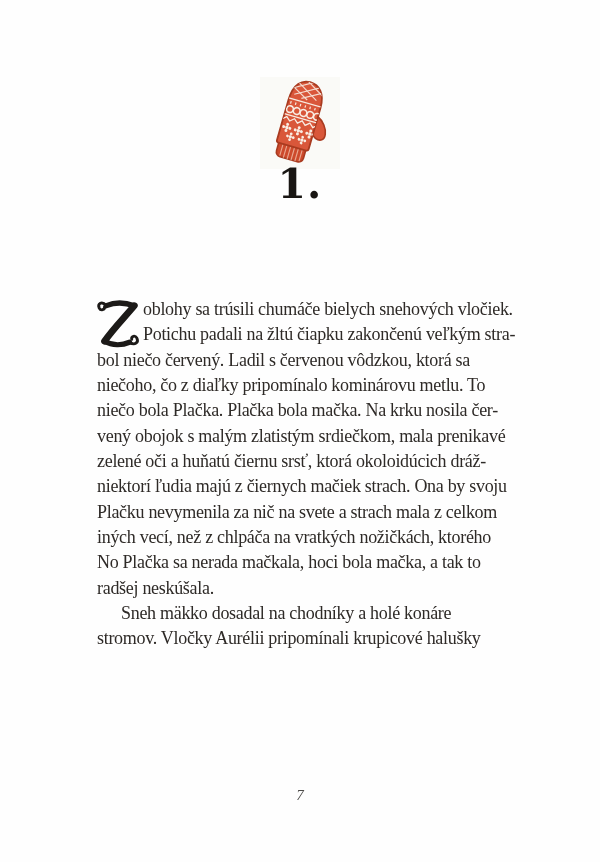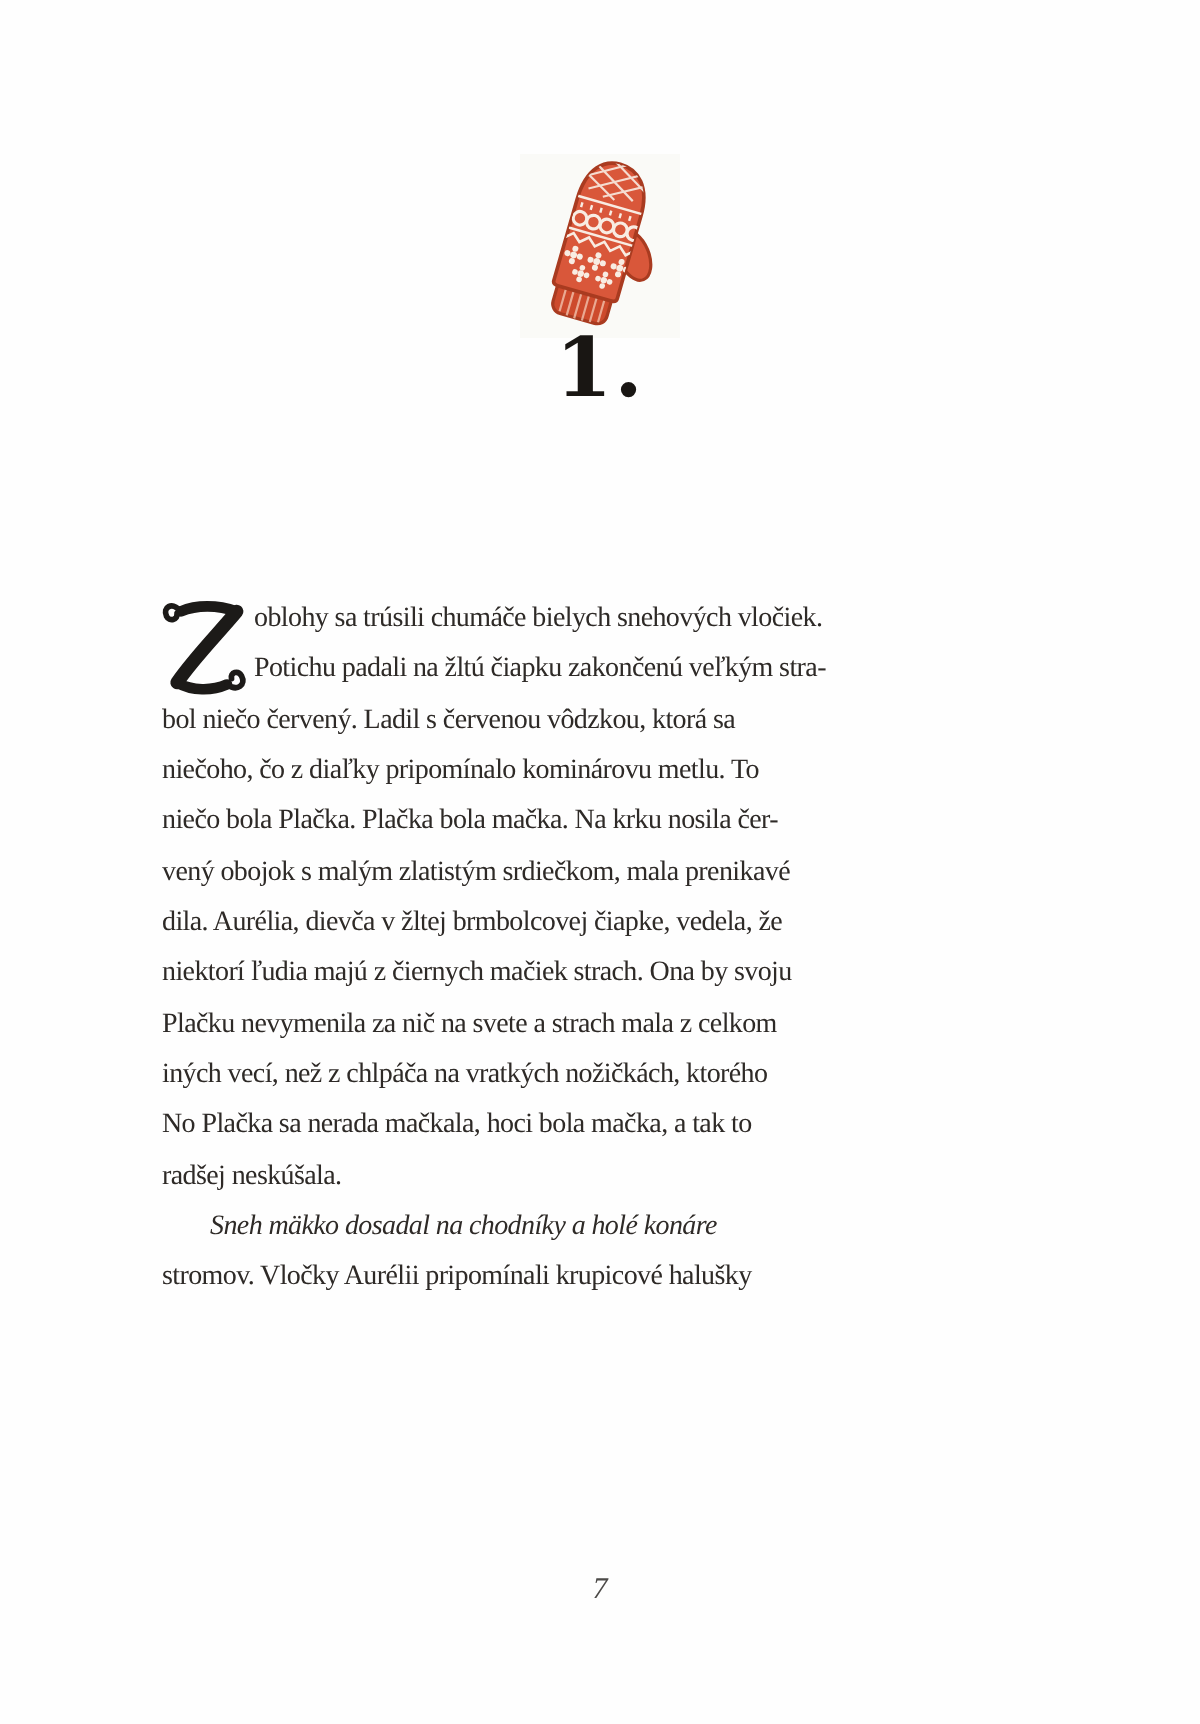--- a/index.html
+++ b/index.html
@@ -24,33 +24,33 @@
     top:160px; left:0; width:100%;
     text-align:center;
     font-family:"DejaVu Serif", serif;
     font-size:41px;
     font-weight:600;
     color:#191613;
     letter-spacing:1px;
   }
   .text-block {
     position:absolute;
-    top:297px; left:81px;
+    top:297px; left:97px;
     width:470px;
     color:#2e2a27;
-    font-size:14px;
+    font-size:18px;
     letter-spacing:-0.3px;
   }
   .line {
     height:25.35px;
     line-height:25.35px;
     white-space:nowrap;
   }
   .after-dropcap { margin-left:46px; }
-  .indent { text-indent:24px;font-style:italic; }
+  .indent { text-indent:24px; }
   .dropcap-svg {
     position:absolute;
     left:-2px; top:1px;
     width:46px; height:50px;
   }
   .page-number {
     position:absolute;
     top:787px; left:0; width:100%;
     text-align:center;
     font-style:italic;
@@ -171,21 +171,21 @@
         <path d="M11 8 C6 2.5 1.5 6 3.5 10.5 C5 13.5 9.5 12.5 9 9" stroke-width="3"></path>
         <path d="M35 46 C40.5 50 45 46 42.5 41.5 C40.8 38.5 36.5 39.5 37.3 43" stroke-width="3"></path>
       </g>
     </svg>
     <div class="line after-dropcap">oblohy sa trúsili chumáče bielych snehových vločiek.</div>
     <div class="line after-dropcap">Potichu padali na žltú čiapku zakončenú veľkým stra-</div>
     <div class="line">bol niečo červený. Ladil s červenou vôdzkou, ktorá sa</div>
     <div class="line">niečoho, čo z diaľky pripomínalo kominárovu metlu. To</div>
     <div class="line">niečo bola Plačka. Plačka bola mačka. Na krku nosila čer-</div>
     <div class="line">vený obojok s malým zlatistým srdiečkom, mala prenikavé</div>
-    <div class="line">dila. Aurélia, dievča v žltej brmbolcovej čiapke, vedela, že</div>
+    <div class="line">zelené oči a huňatú čiernu srsť, ktorá okoloidúcich dráž-</div>
     <div class="line">niektorí ľudia majú z čiernych mačiek strach. Ona by svoju</div>
     <div class="line">Plačku nevymenila za nič na svete a strach mala z celkom</div>
     <div class="line">iných vecí, než z chlpáča na vratkých nožičkách, ktorého</div>
     <div class="line">No Plačka sa nerada mačkala, hoci bola mačka, a tak to</div>
     <div class="line">radšej neskúšala.</div>
     <div class="line indent">Sneh mäkko dosadal na chodníky a holé konáre</div>
     <div class="line">stromov. Vločky Aurélii pripomínali krupicové halušky</div>
   </div>
 
   <div class="page-number">7</div>

